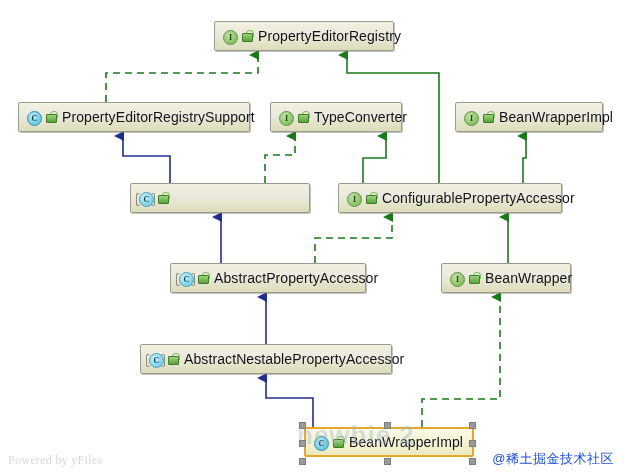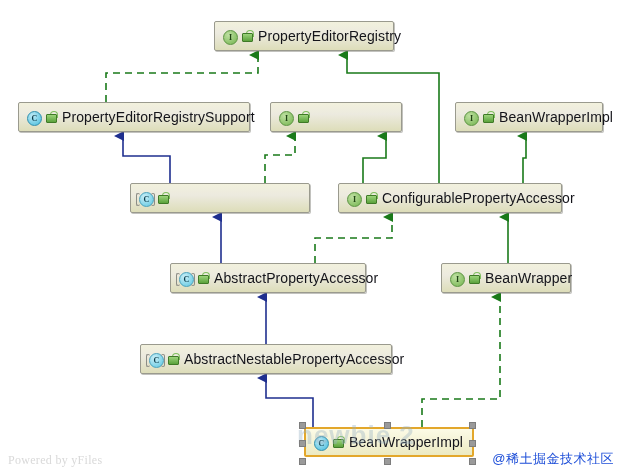--- a/index.html
+++ b/index.html
@@ -158,20 +158,21 @@
         <span class="label">PropertyEditorRegistrySupport</span>
       </div>
       <div class="node" style="left: 270px; top: 102px; width: 132px; height: 30px;">
         <span class="ticon iface">
           <span class="disc">I</span>
         </span>
         <span class="lock">
           <span class="shackle"></span>
           <span class="body"></span>
         </span>
+        <span class="label">TypeConverter</span>
       </div>
       <div class="node" style="left: 455px; top: 102px; width: 148px; height: 30px;">
         <span class="ticon iface">
           <span class="disc">I</span>
         </span>
         <span class="lock">
           <span class="shackle"></span>
           <span class="body"></span>
         </span>
         <span class="label">BeanWrapperImpl</span>

